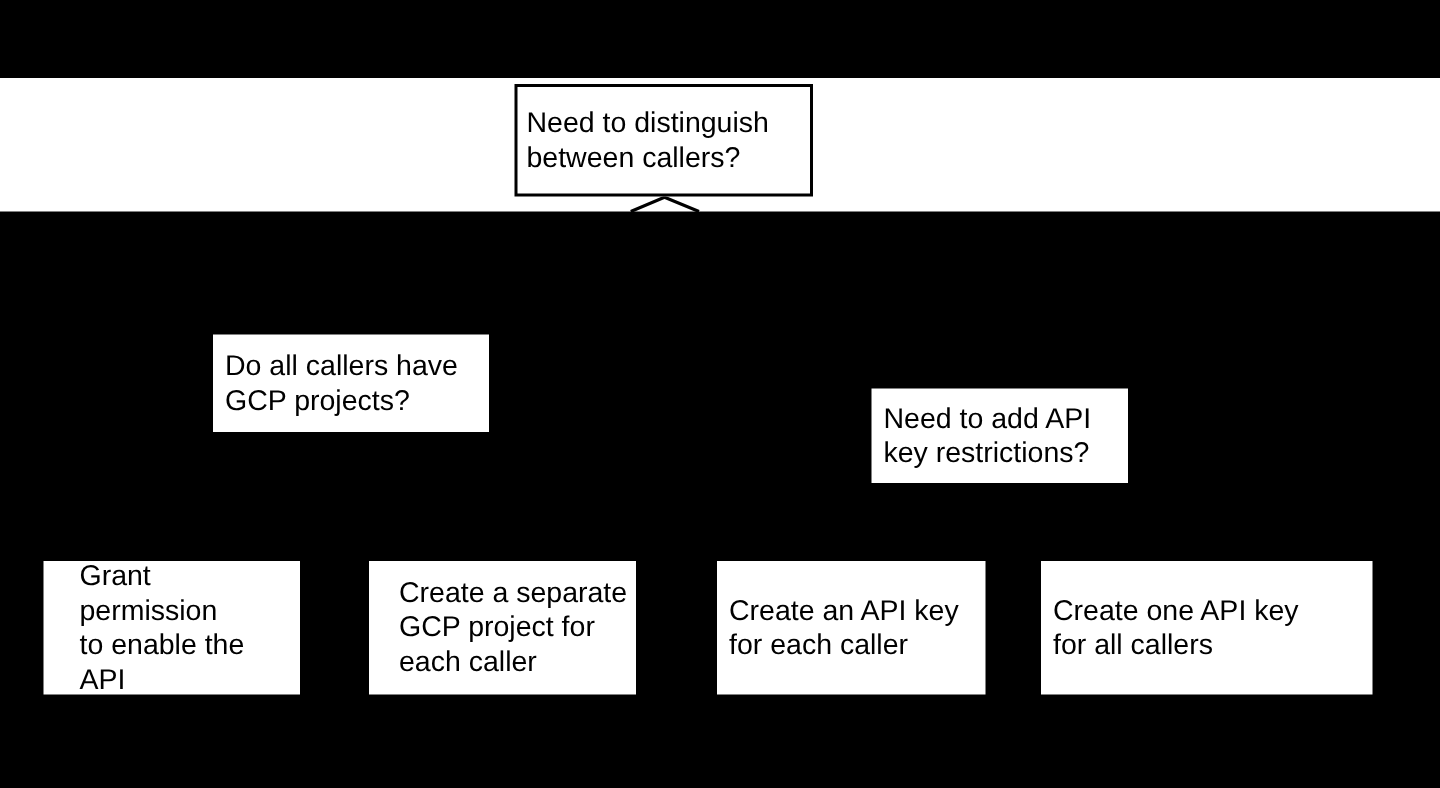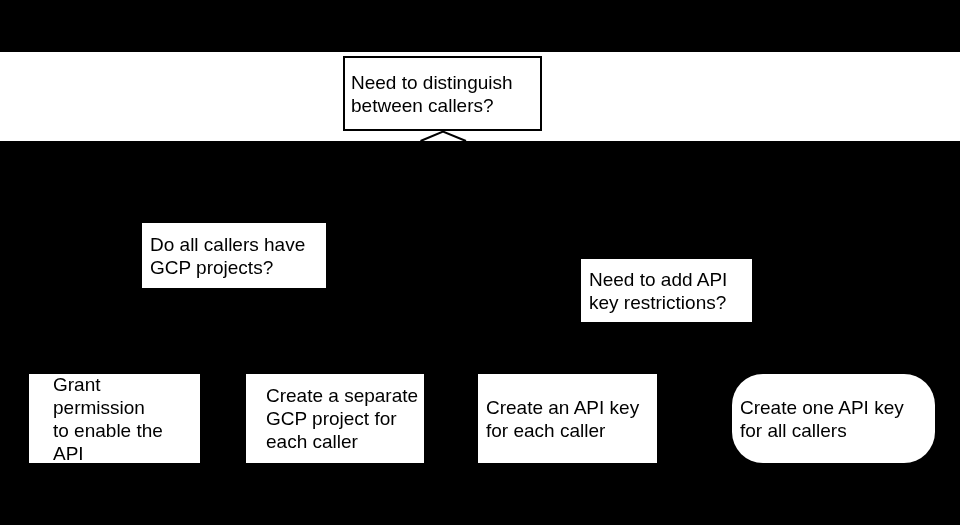--- a/index.html
+++ b/index.html
@@ -42,21 +42,21 @@
     width: 199px;
     height: 75px;
     border: 2px solid #000000;
     padding-left: 6px;
   }
   .node-branch-left  { left: 142px; top: 223px; width: 184px; height: 65px; }
   .node-branch-right { left: 581px; top: 223px; width: 171px; height: 63px; margin-top: 36px; }
   .node-leaf-1 { left: 29px;  top: 374px; width: 171px; height: 89px; padding-left: 24px; }
   .node-leaf-2 { left: 246px; top: 374px; width: 178px; height: 89px; padding-left: 20px; }
   .node-leaf-3 { left: 478px; top: 374px; width: 179px; height: 89px; }
-  .node-leaf-4 { left: 732px; top: 374px; width: 203px; height: 89px; border-radius: 31px; }
+  .node-leaf-4 { left: 694px; top: 374px; width: 221px; height: 89px; }
   #connector-overlay {
     position: absolute;
     left: 0;
     top: 0;
     width: 960px;
     height: 525px;
     pointer-events: none;
   }
 </style>
 </head>

